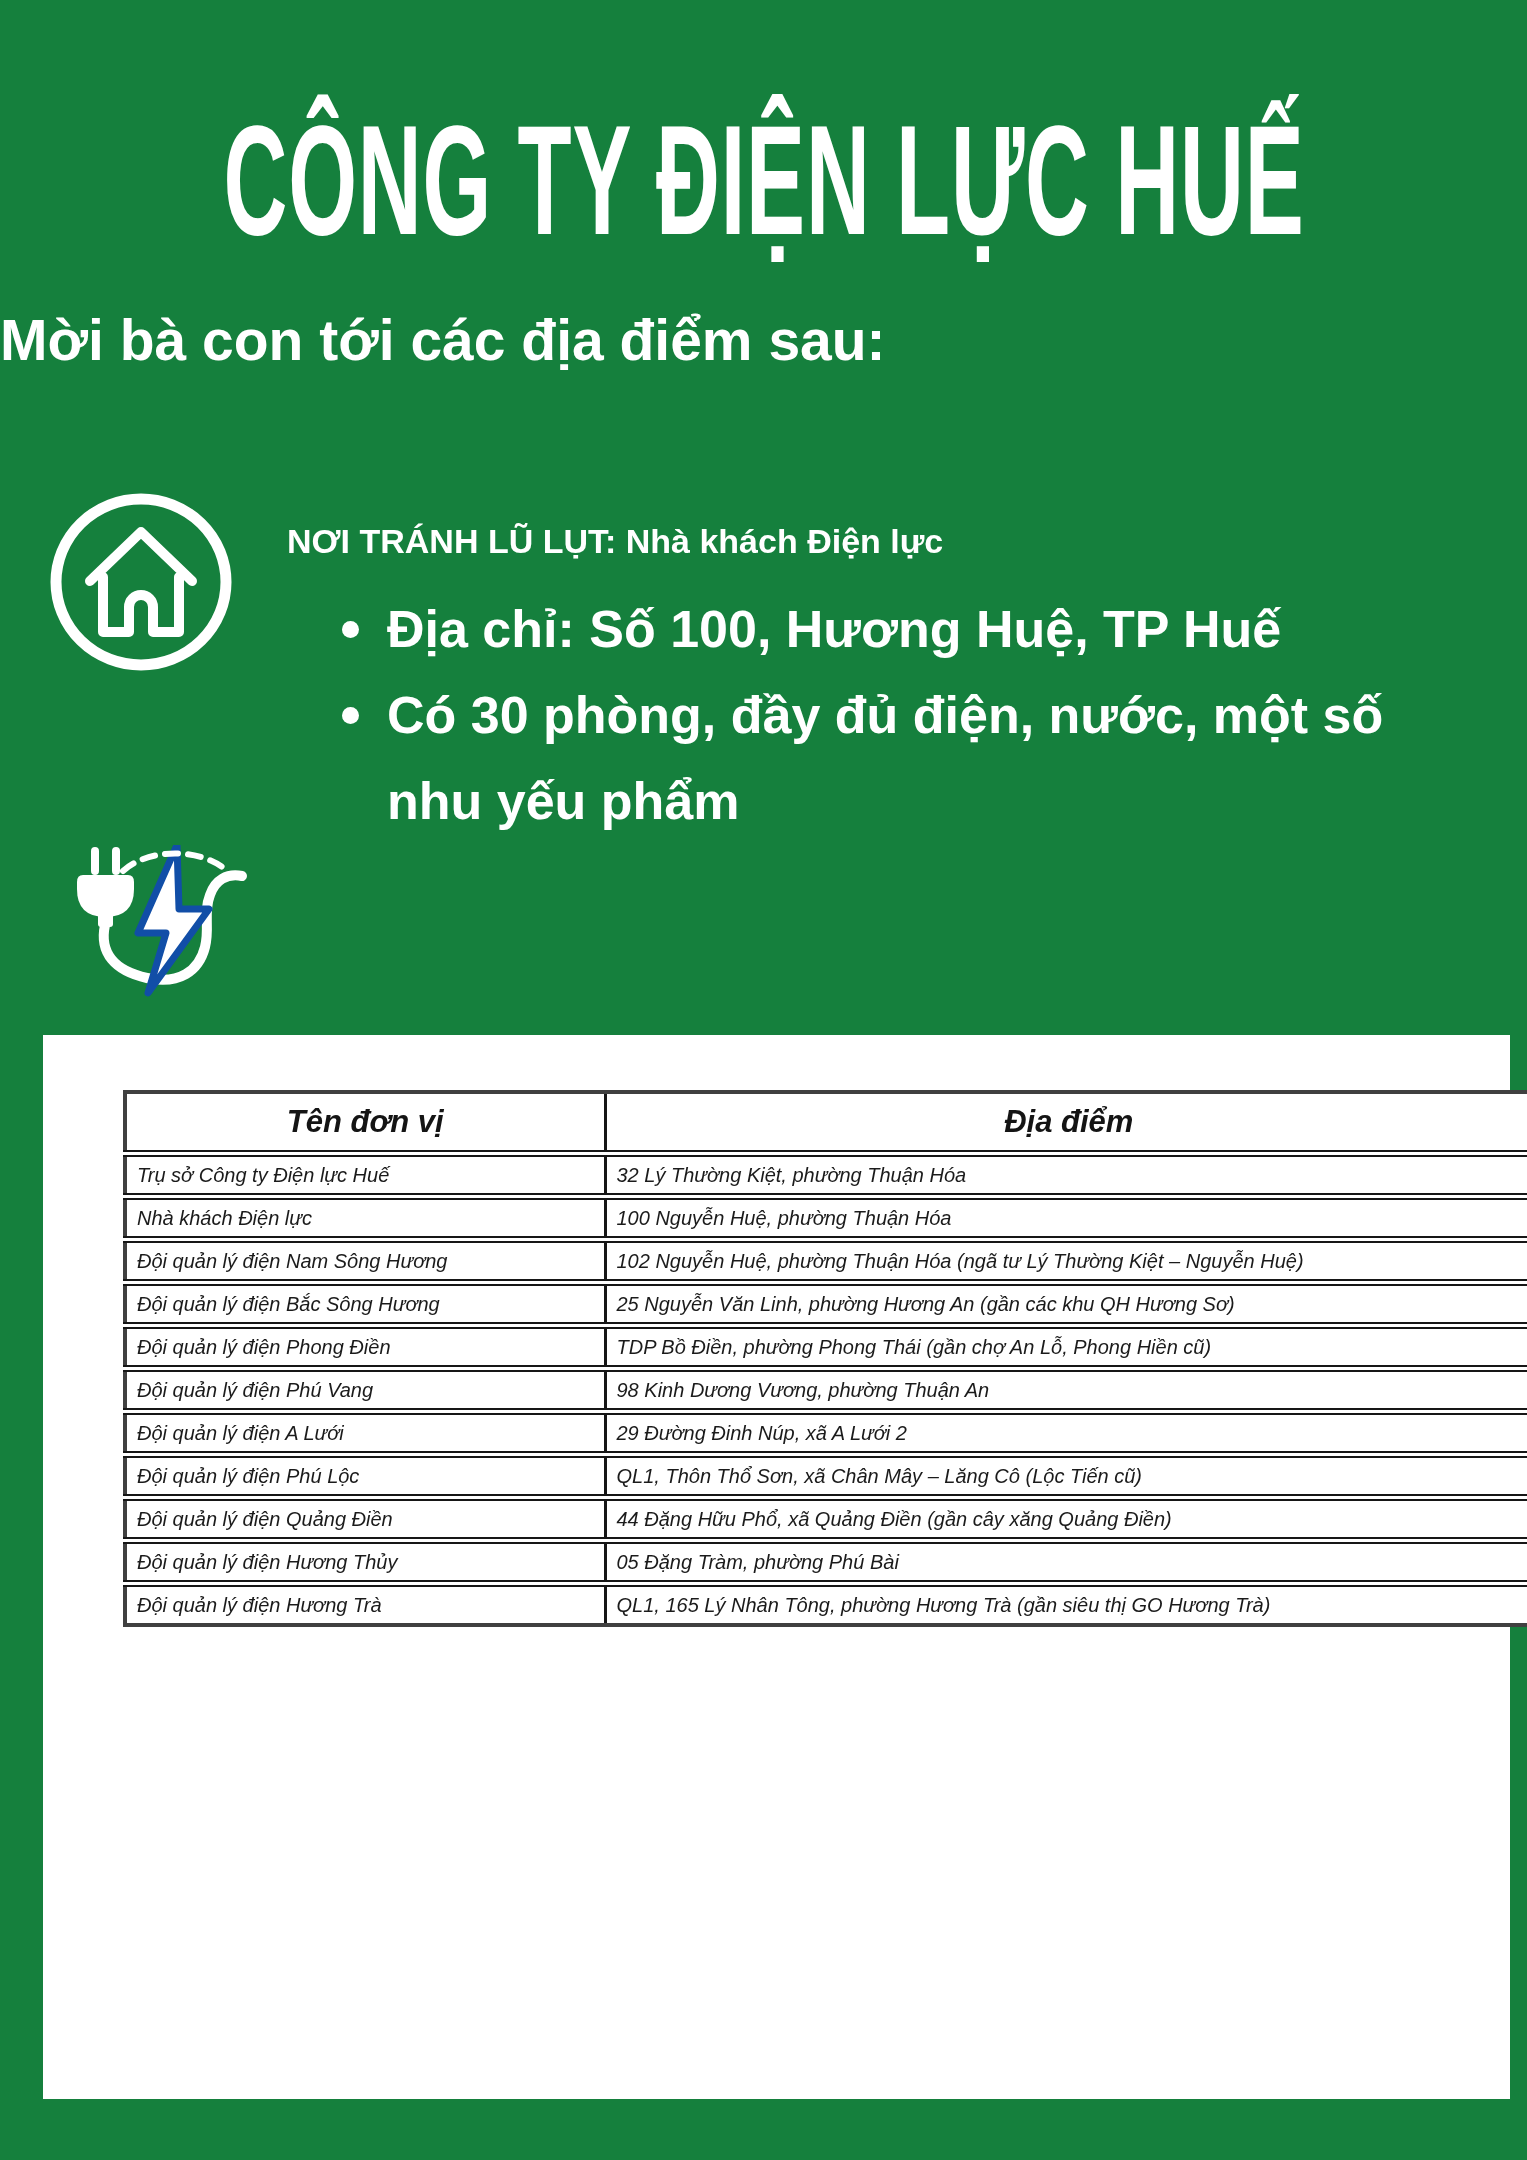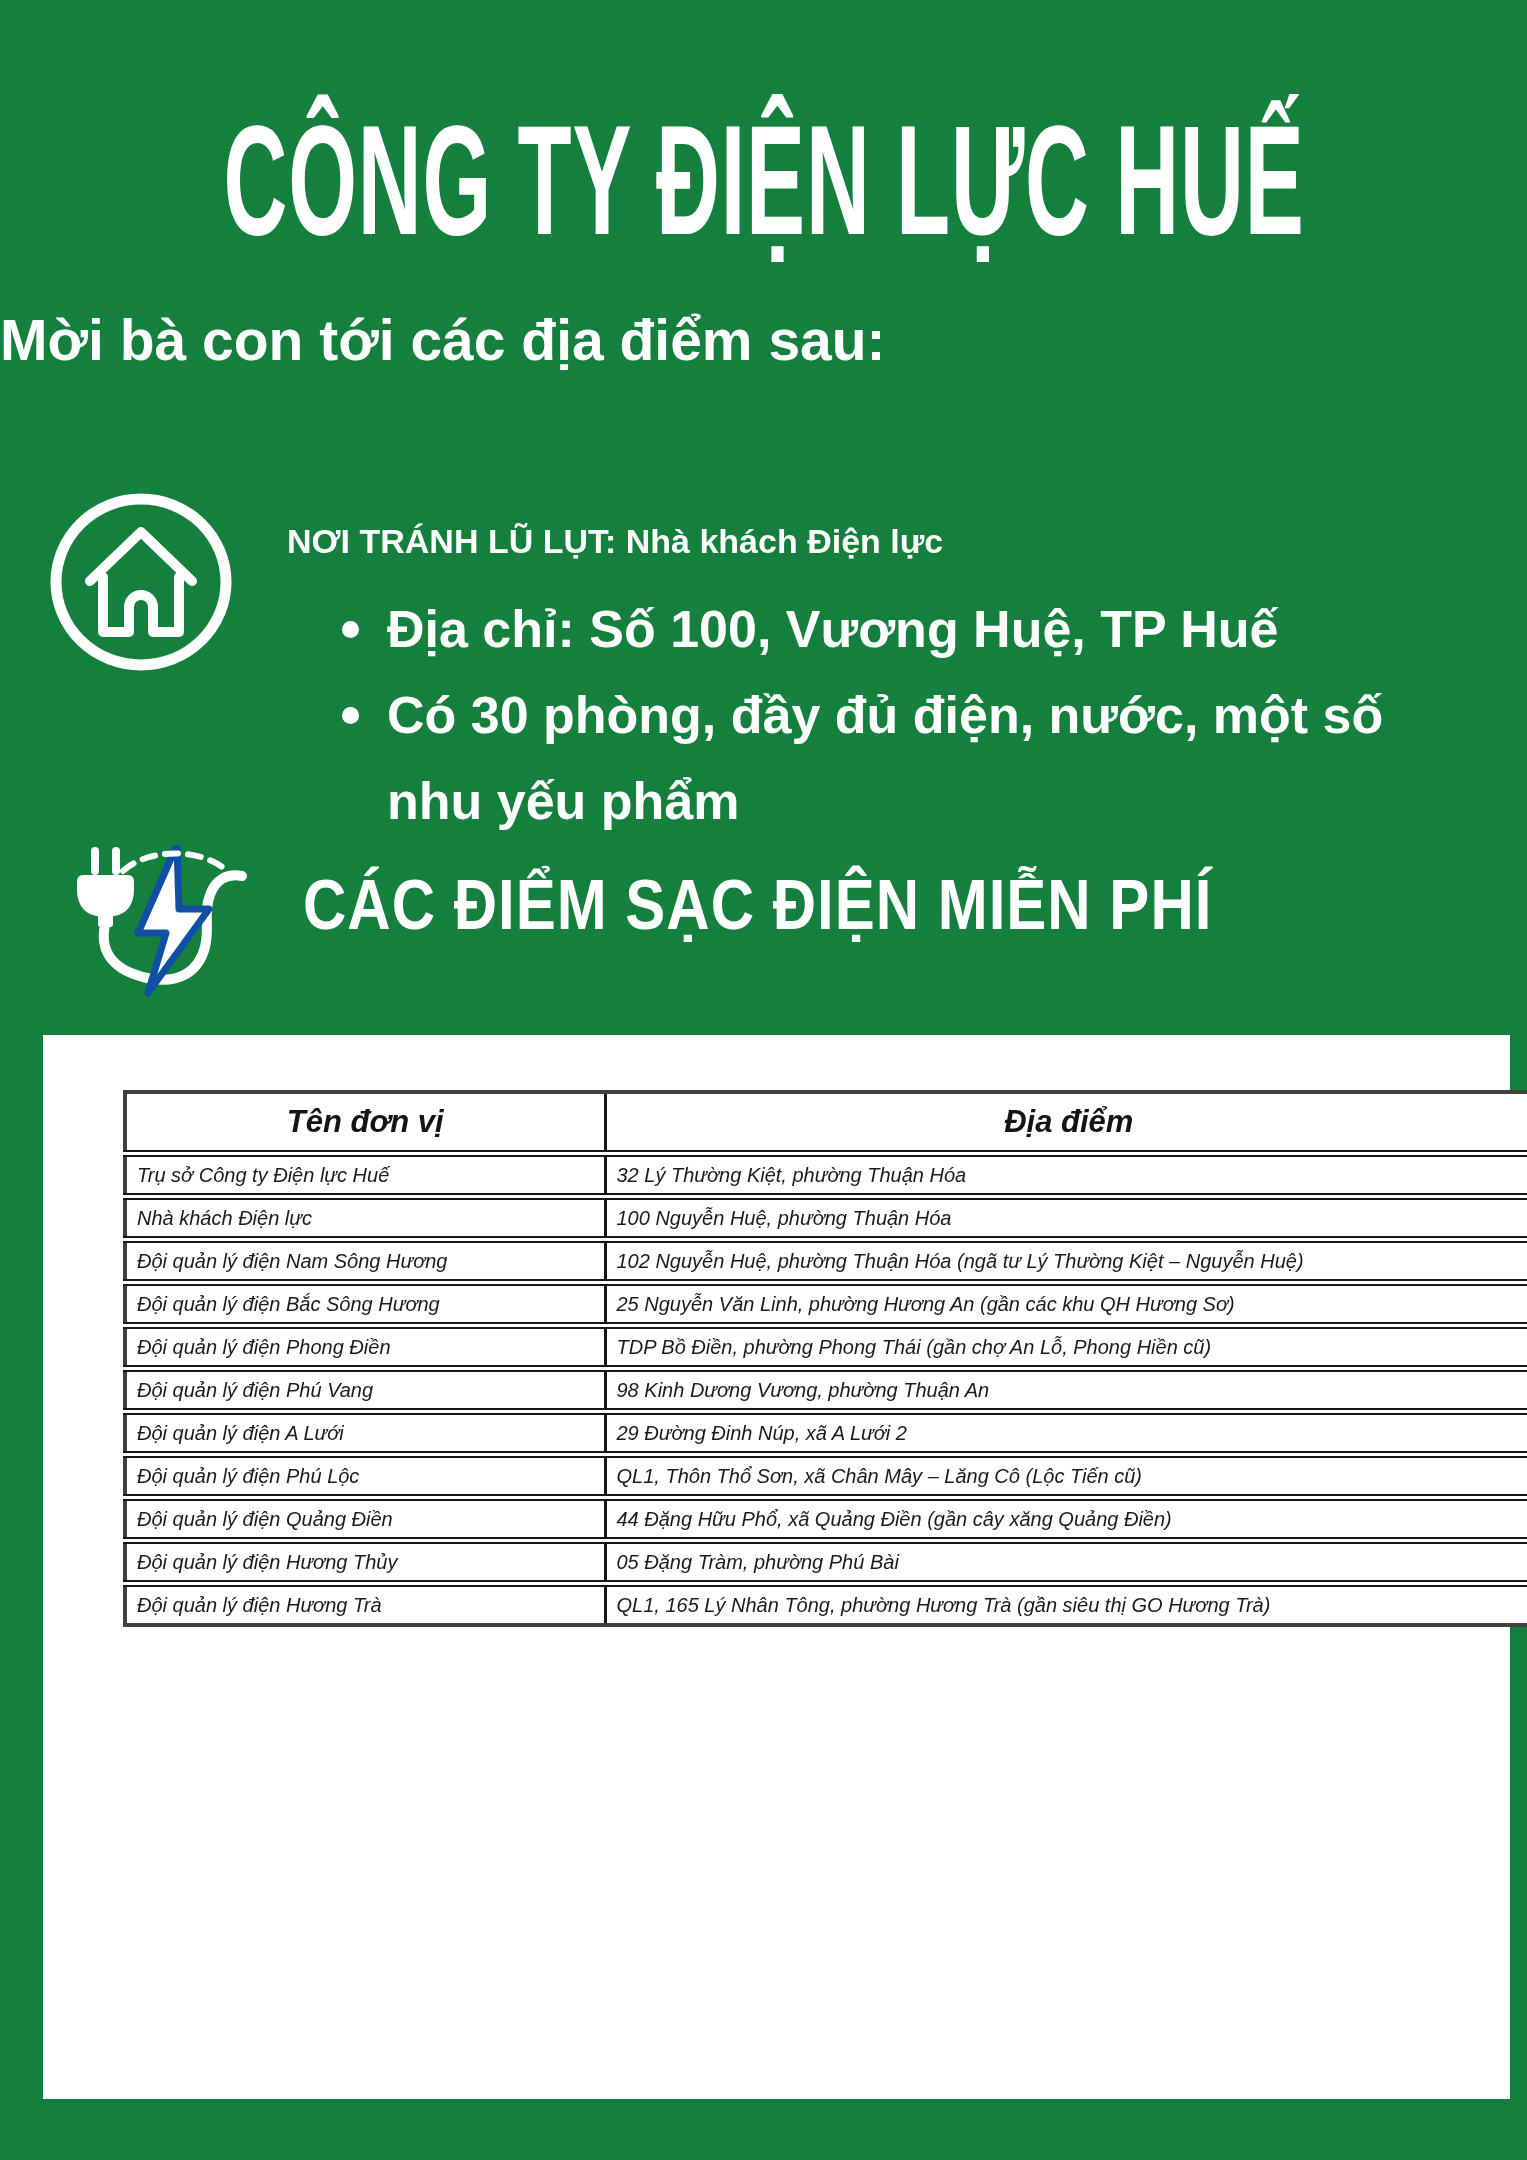--- a/index.html
+++ b/index.html
@@ -52,42 +52,39 @@
   <svg class="house-icon" viewBox="0 0 186 178" aria-hidden="true">
     <ellipse cx="93" cy="89" rx="85" ry="83" fill="none" stroke="#fff" stroke-width="11"></ellipse>
     <path fill="none" stroke="#fff" stroke-width="10" stroke-linecap="round" stroke-linejoin="round" d="M55 84 V139 H81 V114 a12 12 0 0 1 24 0 V139 H131 V84 M42 88 L93 39 L144 88"></path>
   </svg>
 
   <div class="shelter-text">
     <div class="shelter-heading">NƠI TRÁNH LŨ LỤT: Nhà khách Điện lực</div>
     <ul class="shelter-bullets">
       <li>
         <span class="dot"></span>
-        <span>Địa chỉ: Số 100, Vương Huệ, TP Huế</span>
+        <span>Địa chỉ: Số 100, Hương Huệ, TP Huế</span>
       </li>
       <li>
         <span class="dot"></span>
         <span>Có 30 phòng, đầy đủ điện, nước, một số nhu yếu phẩm</span>
       </li>
     </ul>
   </div>
 
   <svg class="plug-icon" viewBox="0 0 185 155" aria-hidden="true">
     <path d="M30 80 C 24 108, 40 126, 72 133 C 104 140, 124 126, 130 102
              C 135 82, 128 68, 135 50 C 140 35, 152 28, 167 31" fill="none" stroke="#fff" stroke-width="10" stroke-linecap="round"></path>
     <polygon points="102,0 63,88 91,88 73,148 134,64 104,64" fill="#fff" stroke="#114EA7" stroke-width="7" stroke-linejoin="round"></polygon>
     <path d="M20 6 V26 M41 6 V26" stroke="#fff" stroke-width="8" stroke-linecap="round" fill="none"></path>
     <path d="M8 30 H53 Q59 30 59 37 V44 Q59 72 30.5 72 Q2 72 2 44 V37 Q2 30 8 30 Z" fill="#fff"></path>
     <rect x="23" y="68" width="15" height="14" rx="3" fill="#fff"></rect>
     <path d="M48 26 C 72 4, 122 2, 150 24" fill="none" stroke="#fff" stroke-width="6" stroke-dasharray="13 10" stroke-linecap="round"></path>
   </svg>
 
-  <div class="charging-heading">
-    <span>CÁC ĐIỂM SẠC ĐIỆN MIỄN PHÍ</span>
-  </div>
 
   <div class="card">
     <table class="loc">
       <colgroup>
           <col class="c1">
           <col class="c2">
         </colgroup>
       <thead>
         <tr>
           <th>Tên đơn vị</th>

